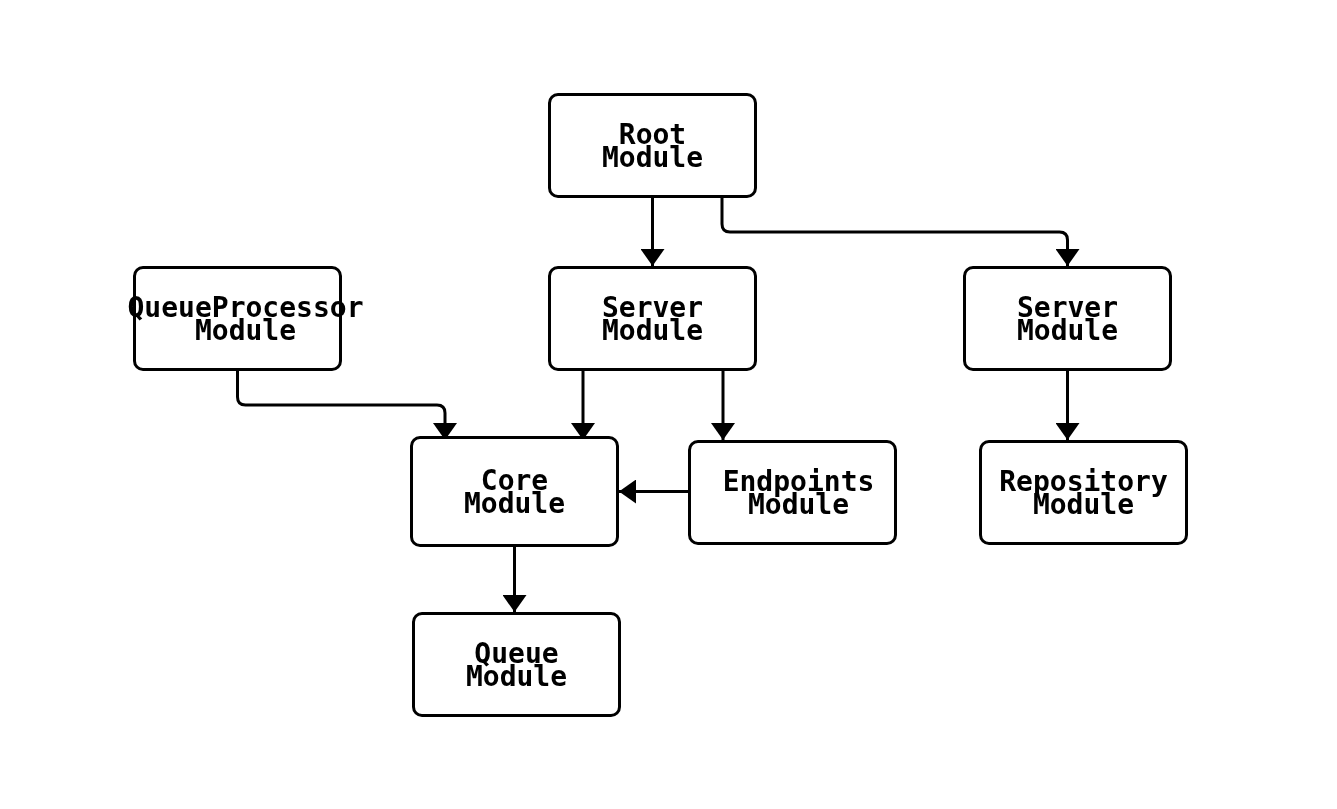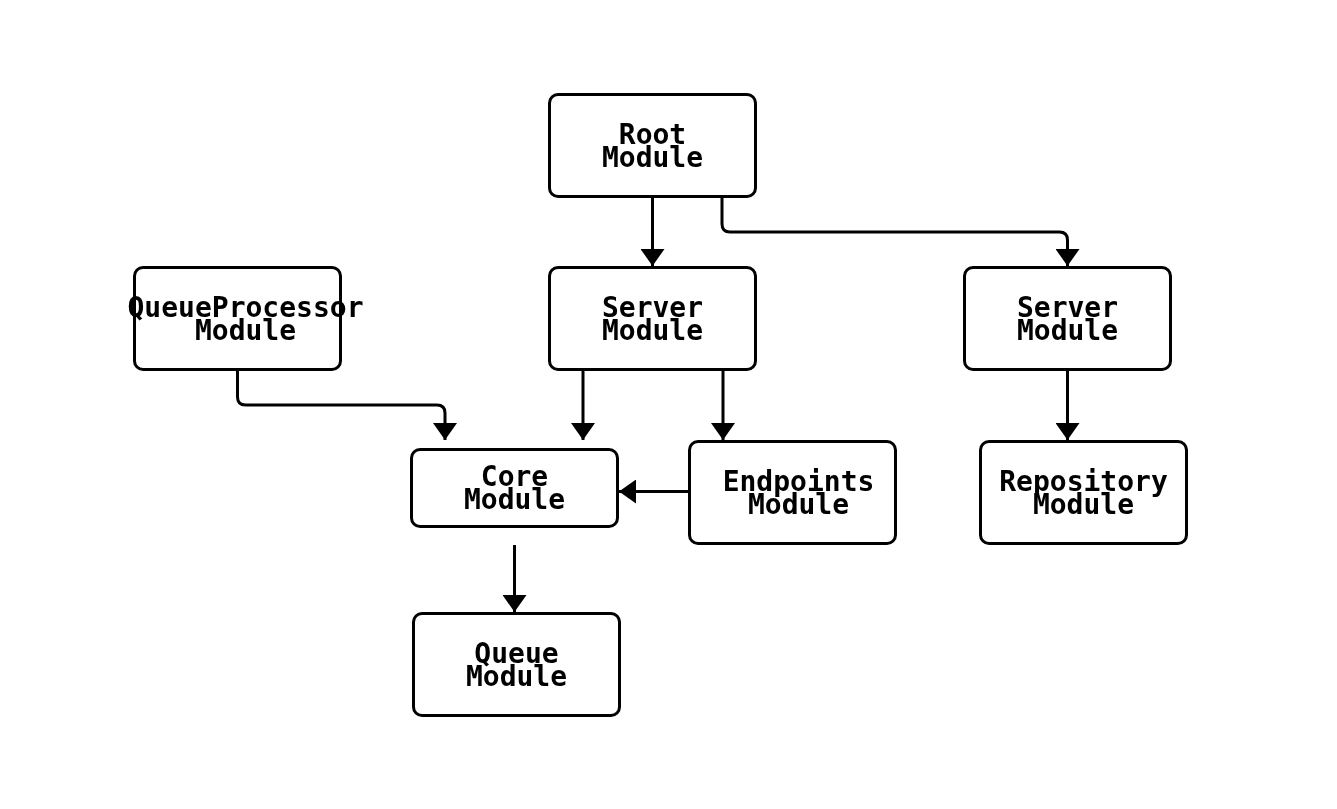--- a/index.html
+++ b/index.html
@@ -87,21 +87,21 @@
 Module</span>
       </div>
       <div class="node" style="left: 548px; top: 266px; width: 209px; height: 105px;">
         <span class="node-label">Server
 Module</span>
       </div>
       <div class="node" style="left: 963px; top: 266px; width: 209px; height: 105px;">
         <span class="node-label">Server
 Module</span>
       </div>
-      <div class="node" style="left: 410px; top: 448px; width: 209px; height: 80px;">
+      <div class="node" style="left: 410px; top: 436px; width: 209px; height: 111px;">
         <span class="node-label">Core
 Module</span>
       </div>
       <div class="node" style="left: 688px; top: 440px; width: 209px; height: 105px; padding-left: 12px;">
         <span class="node-label">Endpoints
 Module</span>
       </div>
       <div class="node" style="left: 963px; top: 440px; width: 209px; height: 105px; margin-left: 16px;">
         <span class="node-label">Repository
 Module</span>

